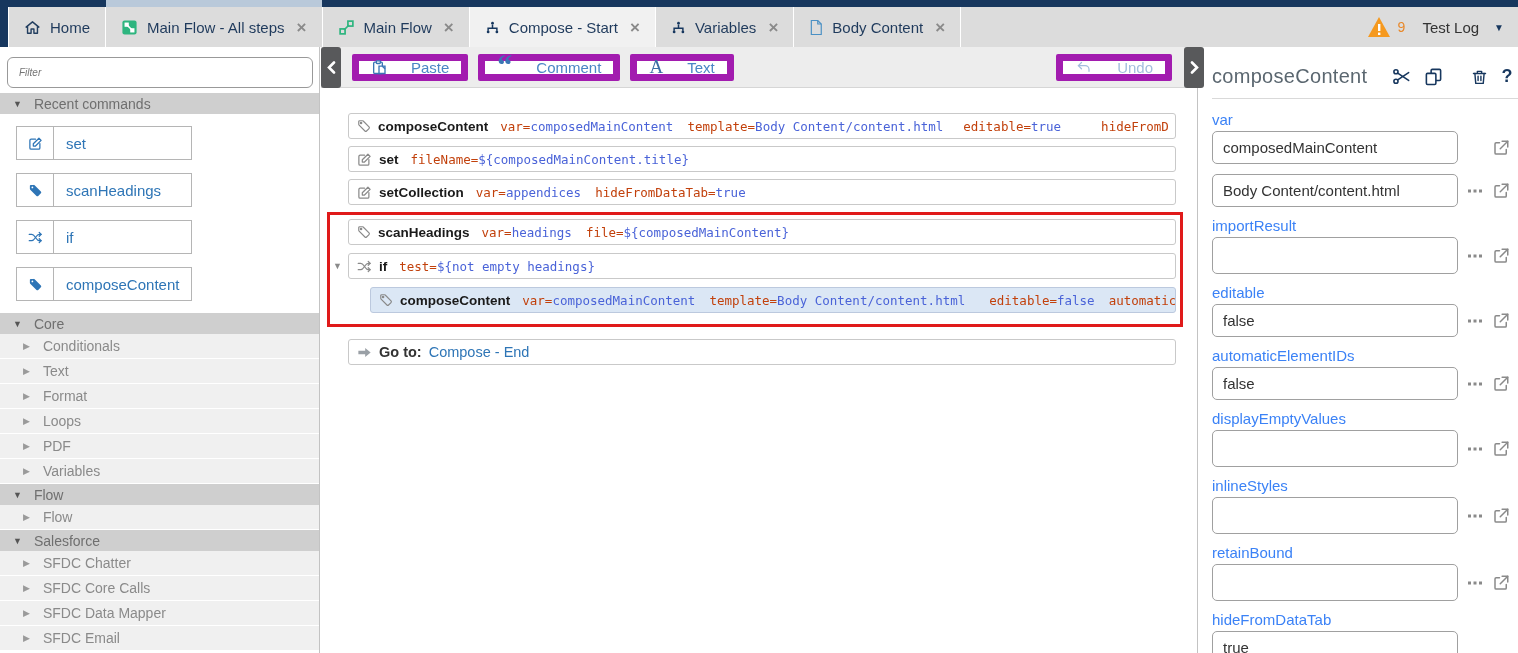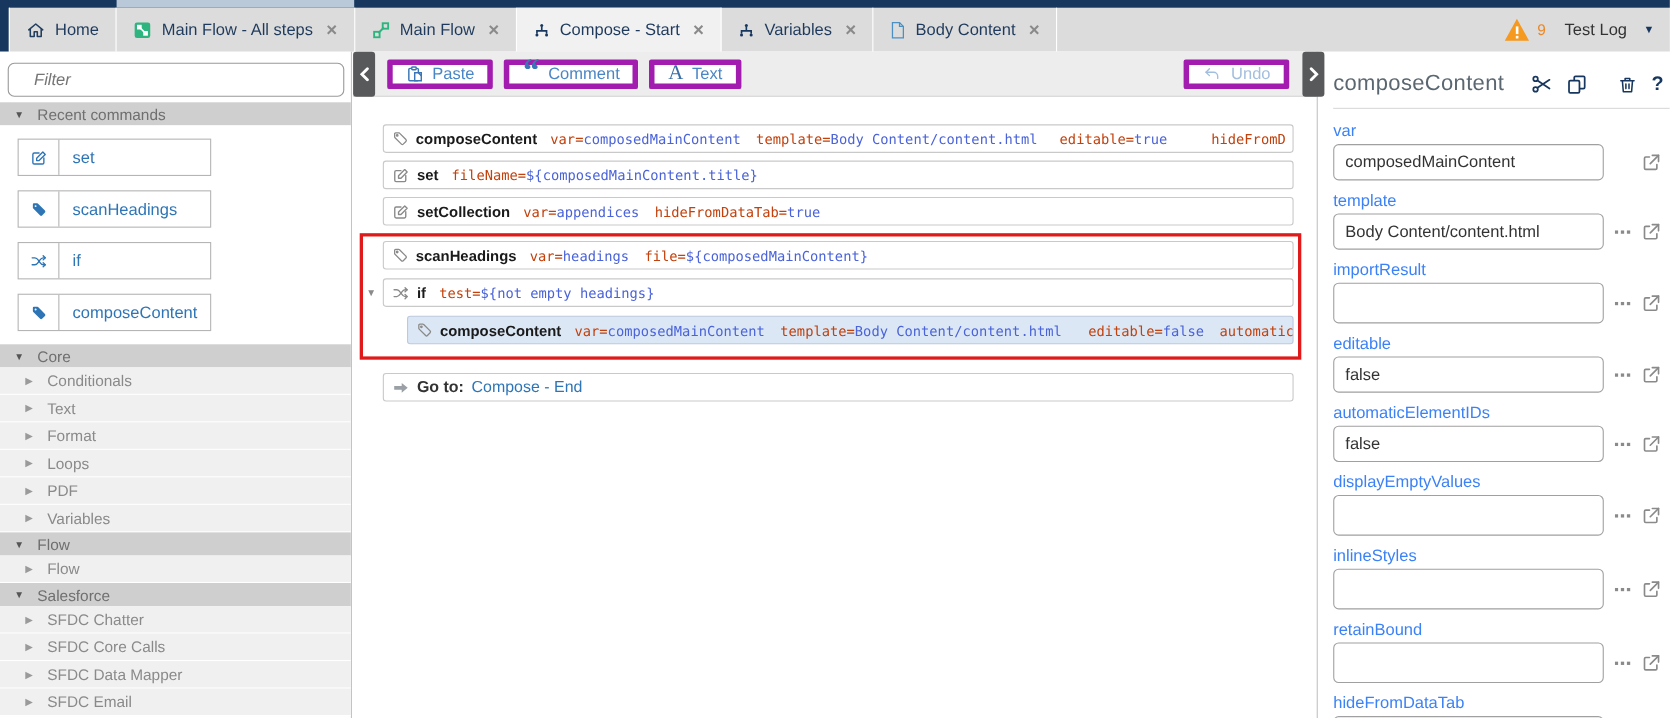--- a/index.html
+++ b/index.html
@@ -16,39 +16,39 @@
   .tab.active{background:#f1f1f1}
   .tab .indicator{position:absolute;top:-7px;left:0;right:0;height:7px;background:#b9c9da}
   .tab .close{color:#8a8a8a;font-weight:bold;font-size:17px;line-height:1;margin-left:3px}
   .topbar-right{position:absolute;right:14px;top:7px;height:40px;display:flex;align-items:center;gap:7px}
   .warn-count{color:#e8882a;font-size:14px;margin-right:6px}
   .testlog{color:#333;font-size:15px;margin-left:4px}
   .caret{color:#17375e;font-size:10px;margin-left:8px}
 
   
   .sidebar{position:absolute;top:47px;left:0;bottom:0;width:320px;background:#fff;border-right:1px solid #c3c3c3;overflow:hidden}
-  .filter{display:block;margin:10px 7px 5px 7px;width:306px;height:31px;border:1px solid #999;border-radius:6px;font-style:italic;color:#777;padding:0 23px;font-size:15px;font-family:inherit;background:#fff}
+  .filter{display:block;margin:10px 7px 5px 7px;width:306px;height:31px;border:1px solid #999;border-radius:6px;font-style:italic;color:#777;padding:0 11px;font-size:10px;font-family:inherit;background:#fff}
   .sec-header{height:21px;background:#cfcfcf;color:#6f6f6f;font-size:14px;display:flex;align-items:center;gap:12px;padding-left:13px;cursor:pointer}
   .tri-d{font-size:9px;color:#555}
   .tri-r{font-size:9px;color:#9a9a9a}
   .recent{padding:12px 0 12px 16px;display:flex;flex-direction:column;gap:13px;background:#fff}
   .cmd{width:176px;height:34px;border:1px solid #b5b5b5;background:#fff;display:flex;align-items:center;cursor:pointer}
   .cmd .ic{width:37px;align-self:stretch;display:flex;align-items:center;justify-content:center;border-right:1px solid #b5b5b5;color:#2e75b6}
   .cmd .lbl{padding-left:12px;color:#2e75b6;font-size:15px}
   .sec-items .srow{height:25px;background:#f0f0f0;border-bottom:1px solid #fff;display:flex;align-items:center;gap:13px;padding-left:23px;color:#8a8a8a;font-size:14px;cursor:pointer}
 
   
   .collapse-btn{position:absolute;top:47px;width:20px;height:41px;background:#58595b;color:#fff;border:none;border-radius:3px;display:flex;align-items:center;justify-content:center;cursor:pointer;z-index:5}
   #collapseLeft{left:321px}
   #collapseRight{left:1184px}
 
   
   .canvas{position:absolute;left:321px;top:47px;width:876px;bottom:0;background:#fff}
   .toolbar{height:41px;background:#ededed;border-bottom:1px solid #d6d6d6;display:flex;align-items:center;padding-left:31px;gap:10px;position:relative}
-  .tb-btn{height:27px;background:#fff;border:5px solid #a21caf;border-radius:2px;color:#4a86c5;font-size:15px;display:flex;align-items:center;gap:8px;padding:0 12px;font-family:inherit;cursor:pointer}
+  .tb-btn{height:27px;background:#fff;border:7px solid #a21caf;border-radius:2px;color:#4a86c5;font-size:15px;display:flex;align-items:center;gap:24px;padding:0 12px;font-family:inherit;cursor:pointer}
   .tb-undo{position:absolute;right:25px;color:#a3bede}
   .quote-g{font-family:"Liberation Serif",serif;font-size:30px;line-height:10px;height:14px;color:#3a76b5;font-weight:bold}
   .texta{font-family:"Liberation Serif",serif;font-size:19px;color:#3a6ea5}
 
   .flow{padding:25px 0 0 27px}
   .steprow{position:relative}
   .step{width:828px;height:26px;border:1px solid #c9c9c9;border-radius:3px;background:#fff;display:flex;align-items:center;padding:0 8px;gap:7px;margin-bottom:7px;overflow:hidden;white-space:nowrap;cursor:pointer}
   .step .ic{color:#8a8a8a;flex:none}
   .step .sname{font-weight:bold;font-size:13.5px;color:#1a1a1a;margin-right:5px}
   .param{font-family:"DejaVu Sans Mono",monospace;font-size:12.5px;margin-right:7px;flex:none}
@@ -458,21 +458,20 @@
           <span class="linkic">
             <svg width="18" height="18" viewBox="0 0 24 24" fill="none" stroke="currentColor" stroke-width="2" stroke-linecap="round" stroke-linejoin="round">
               <path d="M10 5H5.5A1.5 1.5 0 0 0 4 6.5v12A1.5 1.5 0 0 0 5.5 20h12a1.5 1.5 0 0 0 1.5-1.5V14"></path>
               <path d="M13.5 3H21v7.5"></path>
               <path d="M21 3 11 13"></path>
             </svg>
           </span>
         </div>
       </div>
       <div class="field">
-        <div class="flabel">template</div>
         <div class="frow">
           <input class="finput" value="Body Content/content.html" style="">
           <span class="dots-slot">
             <svg width="15" height="4" viewBox="0 0 15 4">
               <rect x="0" y="0.5" width="3" height="3" fill="#8a8a8a"></rect>
               <rect x="5.5" y="0.5" width="3" height="3" fill="#8a8a8a"></rect>
               <rect x="11" y="0.5" width="3" height="3" fill="#8a8a8a"></rect>
             </svg>
           </span>
           <span class="linkic">

